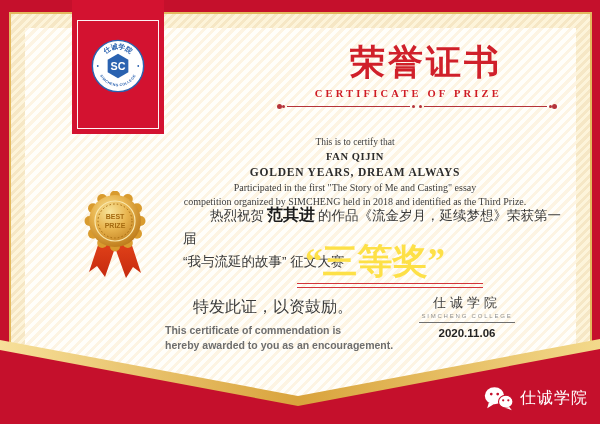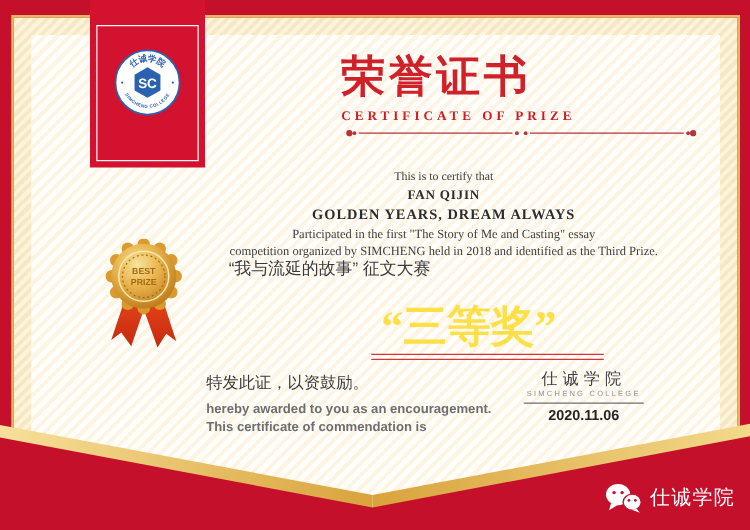--- a/index.html
+++ b/index.html
@@ -13,21 +13,21 @@
   .paper-inner{position:absolute;left:14px;right:14px;top:14px;bottom:0;
          background:repeating-linear-gradient(135deg,#fdf4e3 0 3px,#fffefa 3px 7px);}
 
   
   .banner{position:absolute;left:72px;top:0;width:92px;height:134px;background:#d31230;z-index:6;}
   .banner-frame{position:absolute;left:5px;right:5px;top:20px;bottom:5px;
          border:1px solid rgba(255,255,255,.95);}
   .emblem{position:absolute;left:19px;top:39px;width:54px;height:54px;}
 
   
-  .title-block{position:absolute;left:273px;top:44px;width:246px;text-align:left;z-index:4;}
+  .title-block{position:absolute;left:256px;top:44px;width:246px;text-align:right;z-index:4;}
   .title-cn{font-size:35px;font-weight:bold;letter-spacing:3px;color:#d0202a;line-height:1.05;
             font-family:"Liberation Sans",sans-serif;}
   .title-en{margin-top:7px;font-family:"Liberation Serif",serif;font-weight:700;
             font-size:10.5px;letter-spacing:3.2px;color:#cf1b24;}
 
   
   .divider{position:absolute;left:277px;top:104px;width:280px;height:5px;display:flex;
            align-items:center;z-index:4;}
   .divider .dot{width:5px;height:5px;border-radius:50%;background:#b5333a;flex:none;}
   .divider .dot.small{width:3px;height:3px;}
@@ -54,21 +54,21 @@
             color:#1c1c1c;padding:0 3px;}
 
   
   .award{position:absolute;left:255px;top:238px;width:240px;text-align:center;z-index:4;
          font-family:"Liberation Serif",serif;font-weight:bold;font-size:35px;color:#fde047;}
   .award-underline{position:absolute;left:297px;top:283px;width:186px;height:3px;
          border-top:1px solid #d2353a;border-bottom:1px solid #d2353a;z-index:4;}
 
   
   .note{position:absolute;left:165px;top:297px;z-index:4;}
-  .note .cn{font-size:13px;color:#3a3a3a;margin-bottom:5px;}
+  .note .cn{font-size:16px;color:#3a3a3a;margin-bottom:5px;margin-left:28px;}
   .note .en{font-size:10.5px;font-weight:700;color:#6e6e6e;line-height:15px;}
 
   
   .sig{position:absolute;left:413px;top:294px;width:108px;text-align:center;z-index:4;}
   .sig .org-cn{font-size:13px;letter-spacing:4px;color:#3f3f3f;}
   .sig .org-en{font-size:6px;letter-spacing:1.8px;color:#8f8f8f;margin-top:1px;}
   .sig .rule{border-top:1px solid #6e6e6e;margin:3px 6px 0 6px;}
   .sig .date{font-size:11.5px;font-weight:bold;color:#242424;margin-top:4px;}
 
   
@@ -179,30 +179,31 @@
         <circle cx="22.2" cy="8" r="5" fill="#d99b2e"></circle>
     </g>
     <circle cx="35" cy="30" r="26" fill="url(#medalGrad)"></circle>
     <circle cx="35" cy="30" r="20" fill="none" stroke="#f9e8ae" stroke-width="1.2"></circle>
     <circle cx="35" cy="30" r="17" fill="none" stroke="#a56a10" stroke-width="1" stroke-dasharray="1.5 2.2"></circle>
     <text x="35" y="28" font-size="7" font-weight="bold" fill="#a56a10" text-anchor="middle">BEST</text>
     <text x="35" y="37" font-size="7" font-weight="bold" fill="#a56a10" text-anchor="middle">PRIZE</text>
   </svg>
 
   <div class="congrats">
+    <div class="row1"><span>热烈祝贺</span><span class="winner">范其进</span><span>的作品《流金岁月，延续梦想》荣获第一届</span></div>
     <div class="row2">“我与流延的故事” 征文大赛</div>
   </div>
 
   <div class="award">“三等奖”</div>
   <div class="award-underline"></div>
 
   <div class="note">
     <div class="cn">特发此证，以资鼓励。</div>
+    <div class="en">This certificate of commendation is</div>
     <div class="en">hereby awarded to you as an encouragement.</div>
-    <div class="en">This certificate of commendation is</div>
   </div>
 
   <div class="sig">
     <div class="org-cn">仕诚学院</div>
     <div class="org-en">SIMCHENG COLLEGE</div>
     <div class="rule"></div>
     <div class="date">2020.11.06</div>
   </div>
 
   <div class="footer-brand">

